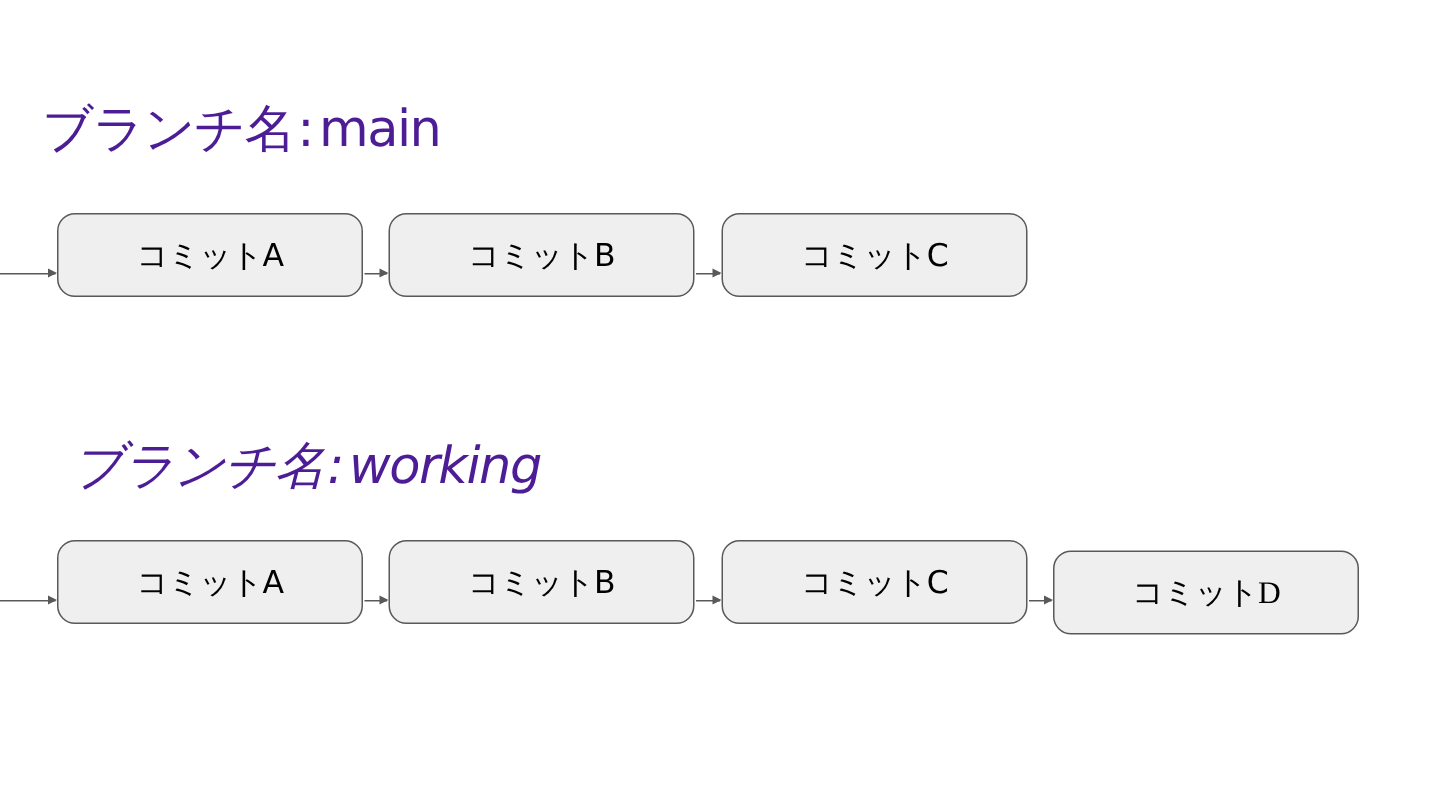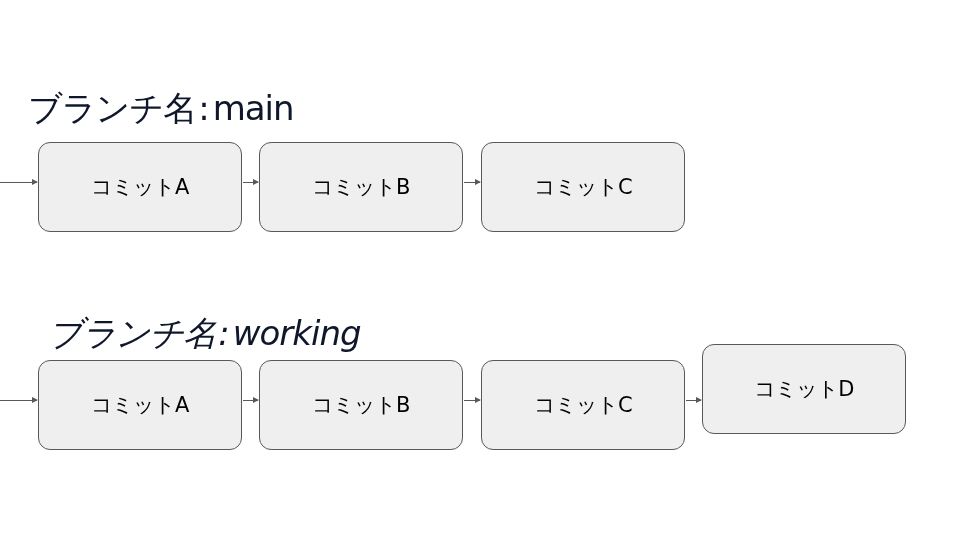--- a/index.html
+++ b/index.html
@@ -1,20 +1,20 @@
 <!DOCTYPE html>
 <html><head>
 <meta charset="utf-8">
 <style>
   html, body { margin:0; padding:0; }
   body { width:960px; height:540px; background:#ffffff; position:relative; overflow:hidden;
          font-family:"DejaVu Sans", "Liberation Sans", sans-serif; }
-  .title { position:absolute; color:#0f172a; font-size:34px; letter-spacing:-1px; white-space:nowrap; line-height:40px;margin-top:22px; }
+  .title { position:absolute; color:#4c1d95; font-size:34px; letter-spacing:-1px; white-space:nowrap; line-height:40px; }
   .title .sep { margin:0 4px 0 2px; }
-  .box { position:absolute; width:204px; height:90px; box-sizing:border-box;
+  .box { position:absolute; width:204px; height:56px; box-sizing:border-box;
          background:#efefef; border:1px solid #595959; border-radius:12px;
          display:flex; align-items:center; justify-content:center;
          font-size:21px; color:#000; letter-spacing:-0.5px; }
   .arrow { position:absolute; height:1px; background:#595959; }
   .arrow::after { content:""; position:absolute; right:-1px; top:-3px;
          border-left:6px solid #595959; border-top:3.5px solid transparent; border-bottom:3.5px solid transparent; }
 </style>
 </head>
 <body>
 
@@ -33,13 +33,13 @@
   <span>ブランチ名</span><span class="sep">:</span><span>working</span>
 </div>
 
 <div class="arrow" style="left:0; top:400px; width:37px;"></div>
 <div class="box" style="left:38px; top:360px;">コミットA</div>
 <div class="arrow" style="left:243px; top:400px; width:15px;"></div>
 <div class="box" style="left:259px; top:360px;">コミットB</div>
 <div class="arrow" style="left:464px; top:400px; width:16px;"></div>
 <div class="box" style="left:481px; top:360px;">コミットC</div>
 <div class="arrow" style="left:686px; top:400px; width:15px;"></div>
-<div class="box" style="left:702px; top:344px;">コミットD</div>
+<div class="box" style="left:702px; top:367px;font-family:Liberation Serif, serif;">コミットD</div>
 
 </body></html>

